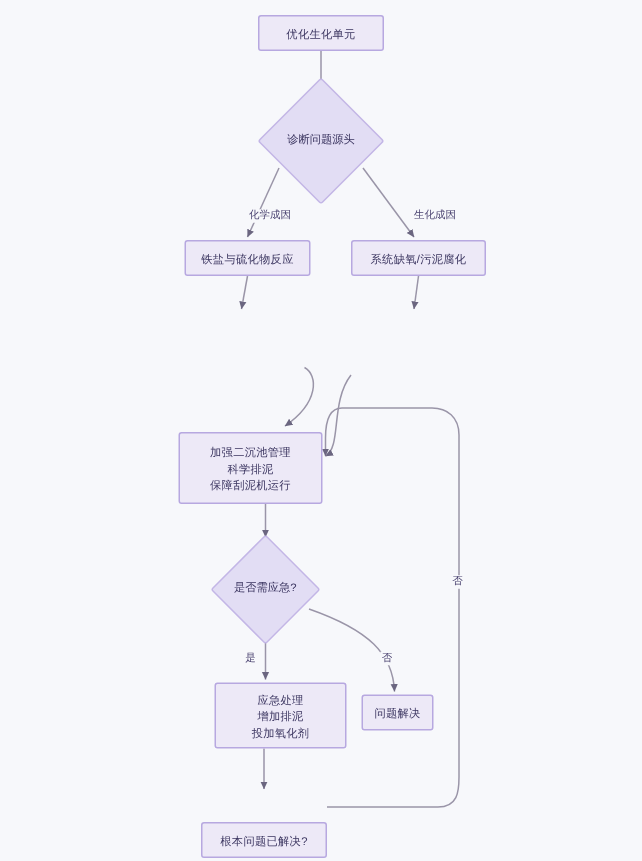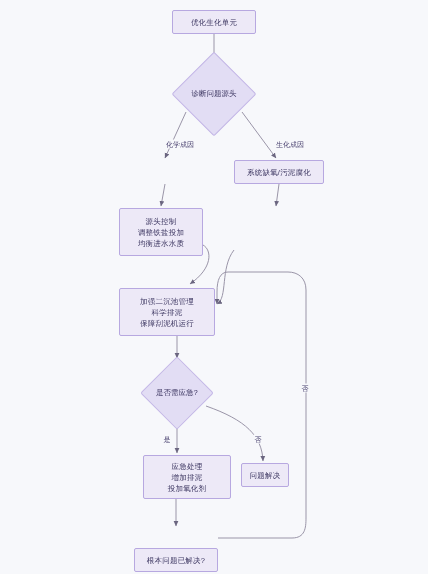--- a/index.html
+++ b/index.html
@@ -129,34 +129,32 @@
     <div class="lines">
       <div>优化生化单元</div>
     </div>
   </div>
 
   <div class="node node-diamond" style="left:172px; top:62px; width:84px; height:64px;">
     <div class="diamond-shape" style="left:12px; top:2px; width:60px; height:60px;"></div>
     <div class="diamond-label">诊断问题源头</div>
   </div>
 
+  <div class="node node-rect" style="left:123px; top:160px; width:84px; height:24px;">
+    <div class="lines">
+      <div>铁盐与硫化物反应</div>
+    </div>
+  </div>
 
   <div class="node node-rect" style="left:234px; top:160px; width:90px; height:24px;">
     <div class="lines">
       <div>系统缺氧/污泥腐化</div>
     </div>
   </div>
 
-  <div class="node node-rect" style="left:119px; top:208px; width:84px; height:48px;">
-    <div class="lines">
-      <div>源头控制</div>
-      <div>调整铁盐投加</div>
-      <div>均衡进水水质</div>
-    </div>
-  </div>
 
 
   <div class="node node-rect" style="left:119px; top:288px; width:96px; height:48px;">
     <div class="lines">
       <div>加强二沉池管理</div>
       <div>科学排泥</div>
       <div>保障刮泥机运行</div>
     </div>
   </div>
 

